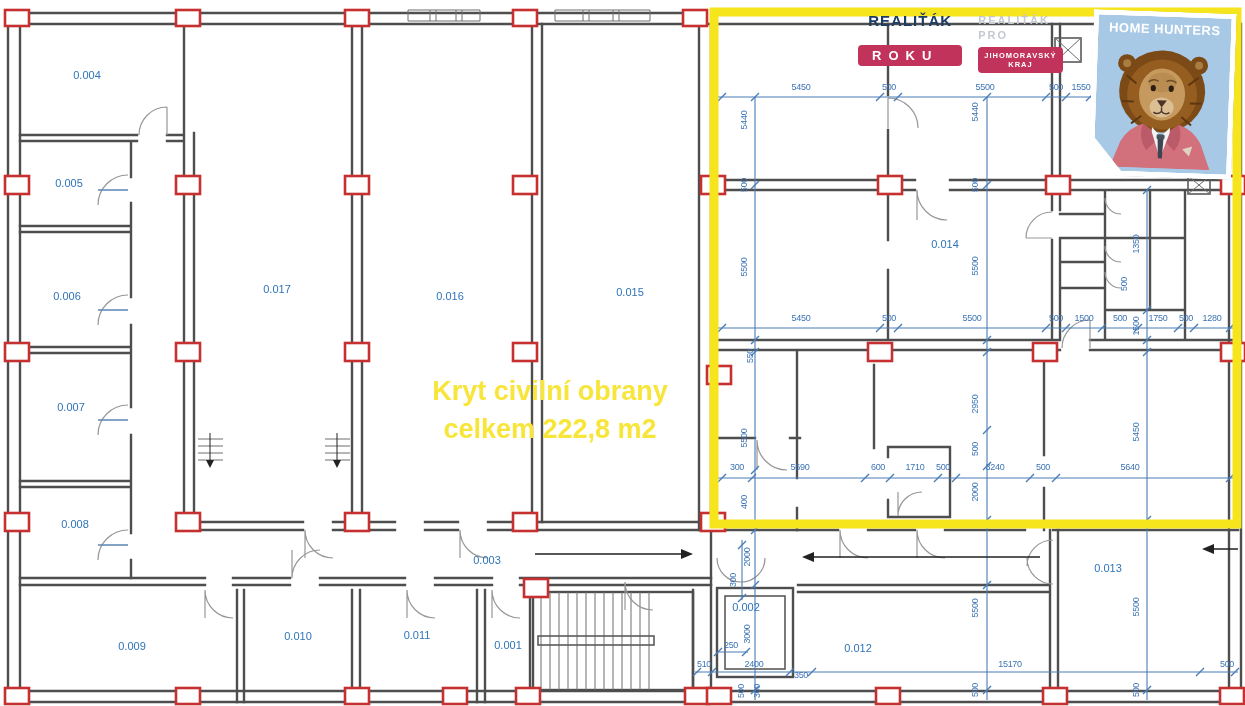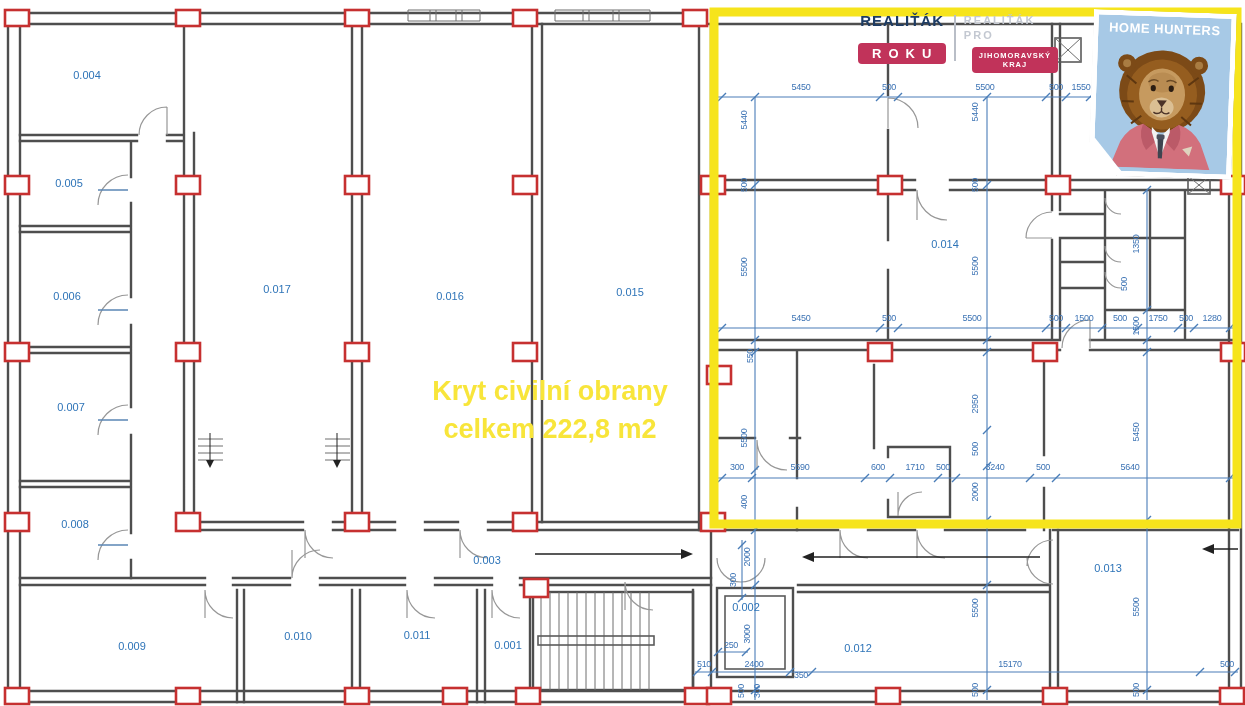--- a/index.html
+++ b/index.html
@@ -18,27 +18,27 @@
   .door{stroke:#979797;stroke-width:1.2;fill:none}
   .leaf{stroke:#5b87b5;stroke-width:1.6}
   .col{fill:#ffffff;stroke:#c63030;stroke-width:2.6}
   .blk{stroke:#222;stroke-width:1.4;fill:none}
   .blkf{fill:#222;stroke:none}
   .hl{fill:none;stroke:#f6e41c;stroke-width:9}
   .ann{font-size:27px;font-weight:bold;fill:#f8e53a}
 
   
   .rr-badge{position:absolute;left:858px;top:13px;width:200px;height:50px;display:flex;gap:8px;align-items:stretch;}
-  .rr-left{display:flex;flex-direction:column;align-items:center;gap:10px;}
+  .rr-left{display:flex;flex-direction:column;align-items:center;}
   .rr-name{font-weight:bold;font-size:15px;letter-spacing:1px;color:#1d3c64;line-height:16px;}
-  .rr-pill{margin-top:4px;background:#c1335a;color:#fff;font-weight:bold;font-size:13px;letter-spacing:7px;padding:3px 8px 3px 14px;border-radius:4px;}
+  .rr-pill{margin-top:16px;background:#c1335a;color:#fff;font-weight:bold;font-size:13px;letter-spacing:7px;padding:3px 24px 3px 14px;border-radius:4px;}
   .rr-div{width:2px;background:#b9bec7;margin:2px 0;}
   .rr-right{display:flex;flex-direction:column;justify-content:flex-start;}
   .rr-tag1{font-weight:bold;font-size:11px;letter-spacing:2px;color:#c3c8d1;line-height:15px;}
-  .rr-tag2{margin-top:4px;background:#c1335a;color:#fff;font-weight:bold;font-size:7.5px;letter-spacing:1px;padding:4px 6px;border-radius:4px;text-align:center;margin-left:8px;}
+  .rr-tag2{margin-top:4px;background:#c1335a;color:#fff;font-weight:bold;font-size:7.5px;letter-spacing:1px;padding:4px 6px;border-radius:4px;text-align:center;}
 
   
   .hh-card{position:absolute;left:1094px;top:9px;width:143px;height:166px;background:#ffffff;
            transform:rotate(2deg);transform-origin:top left;
            clip-path:polygon(0 0,100% 0,100% 100%,20% 100%,0 80%);
            box-shadow:2px 2px 4px rgba(0,0,0,0.25);}
   .hh-inner{position:absolute;left:5px;top:5px;right:5px;bottom:5px;background:#a7c9e6;
            clip-path:polygon(0 0,100% 0,100% 100%,21% 100%,0 79%);overflow:hidden;}
   .hh-title{margin-top:5px;text-align:center;color:#ffffff;font-weight:bold;font-size:13px;letter-spacing:0.5px;}
 </style>

